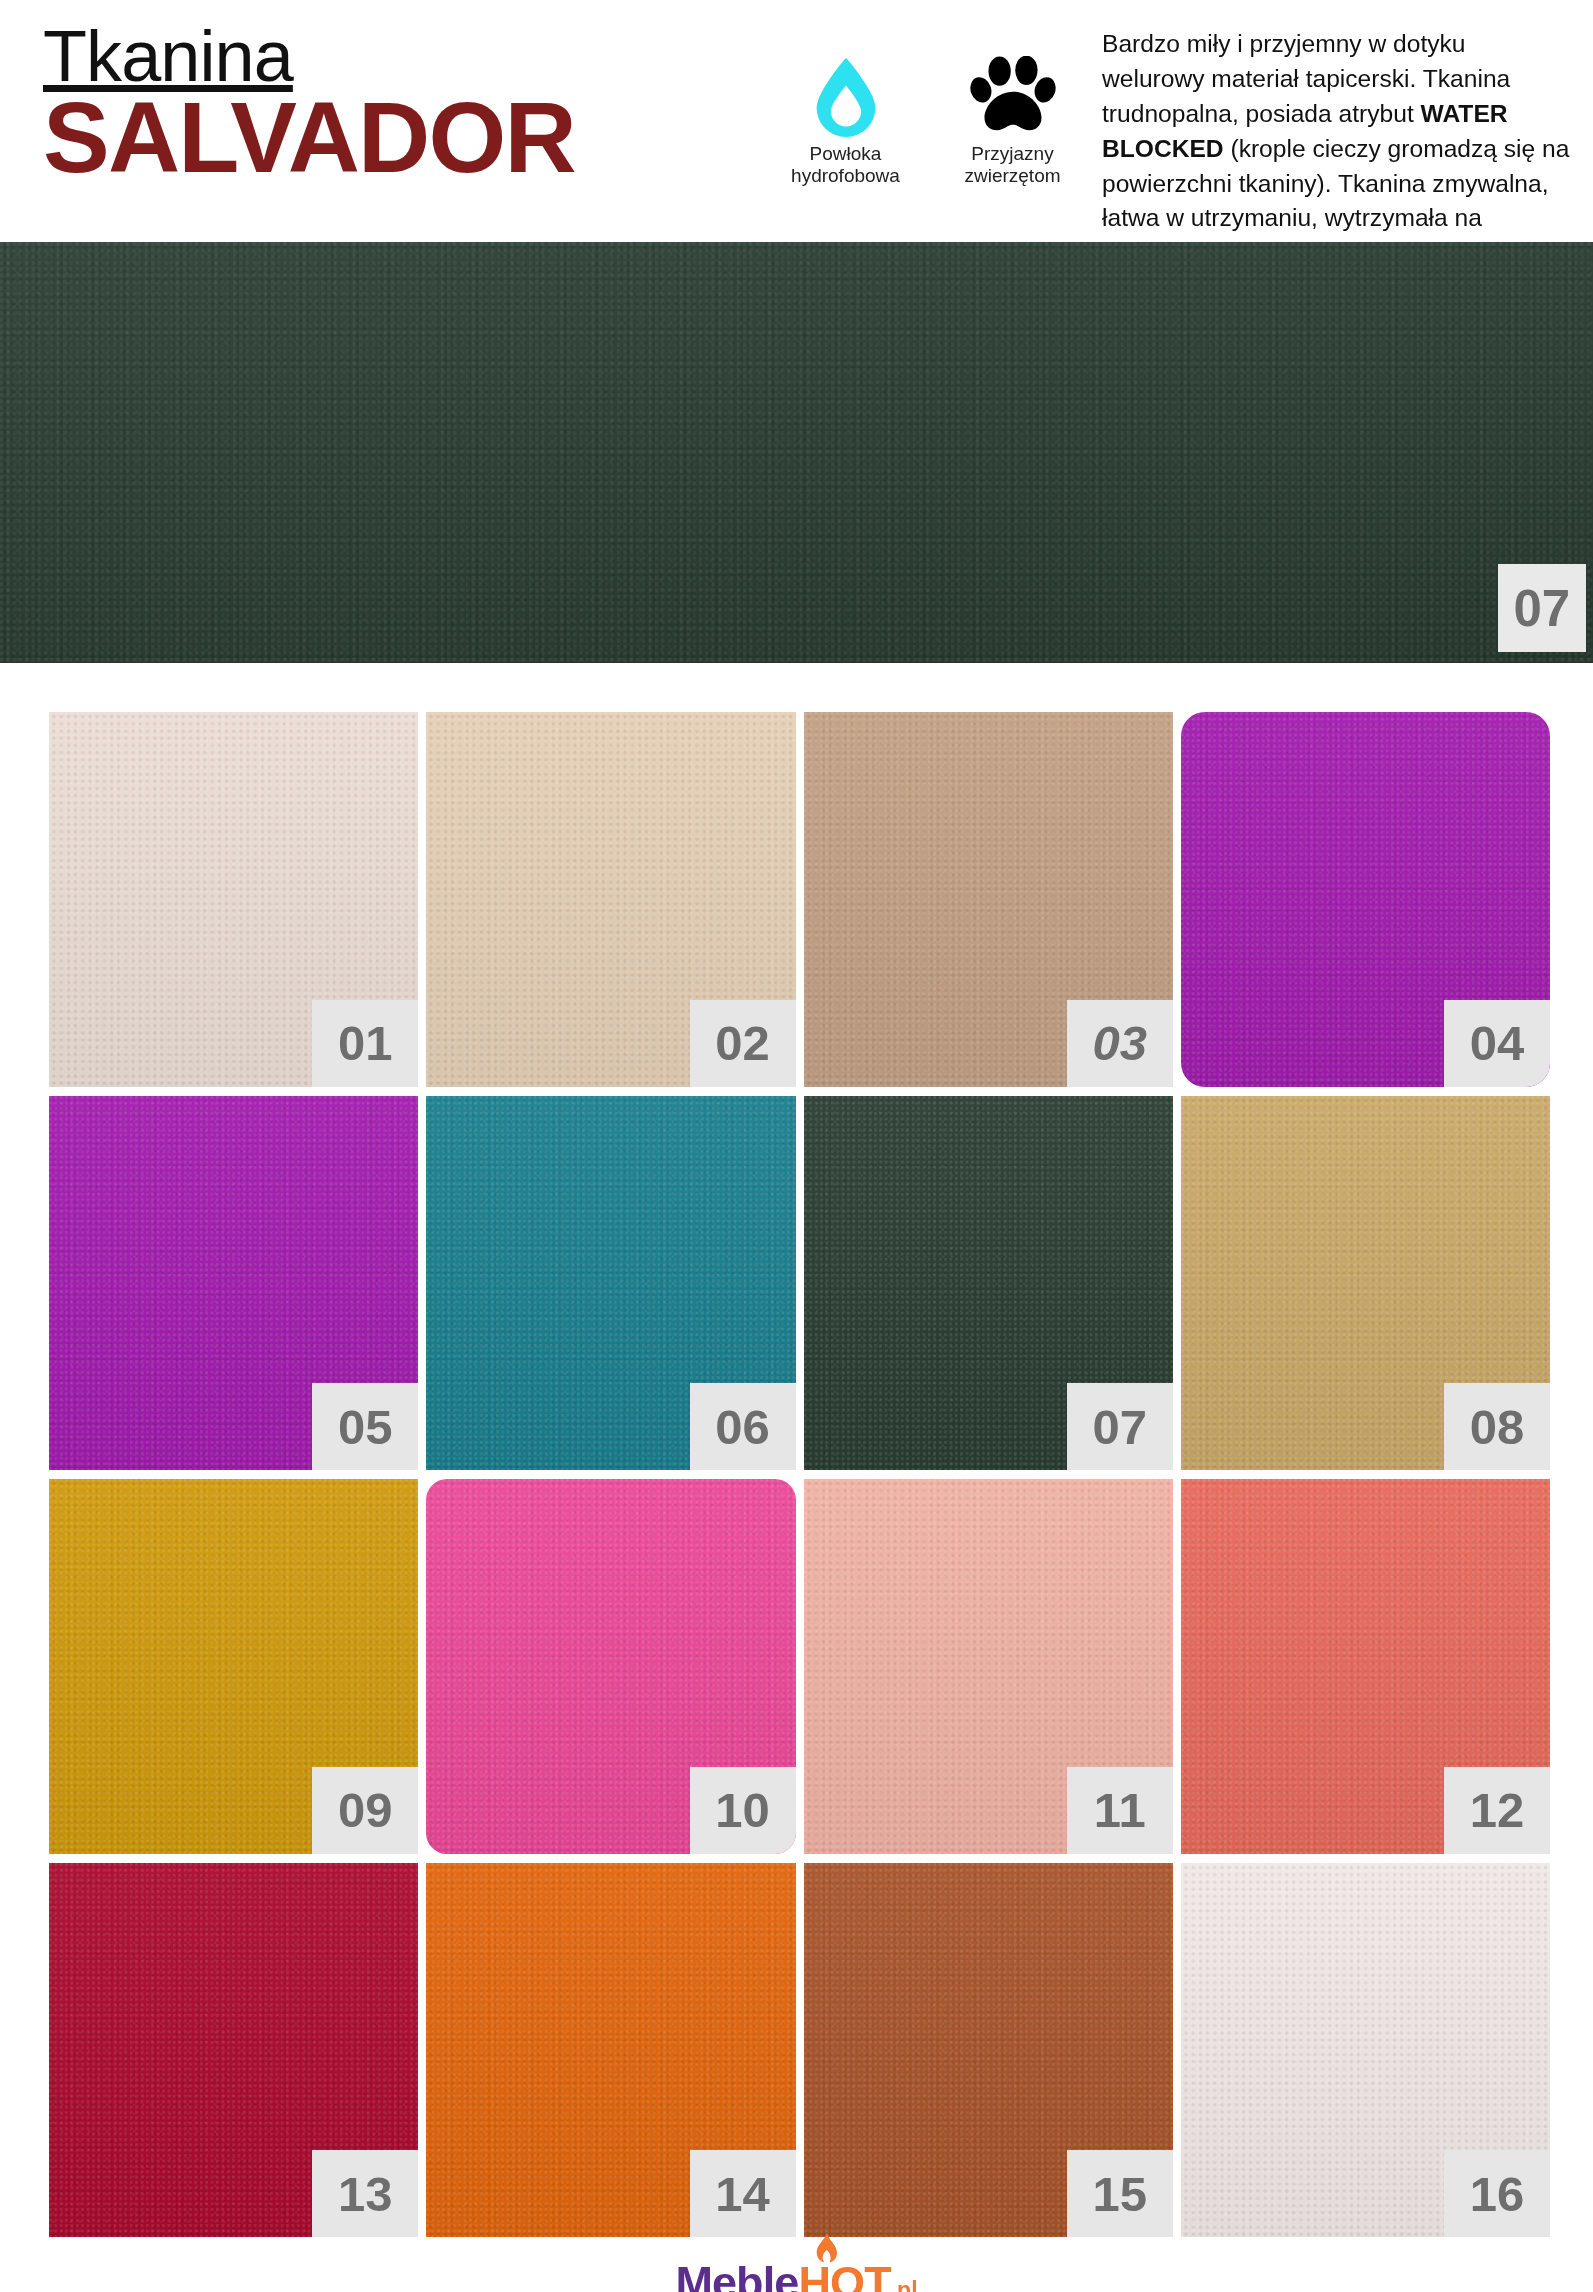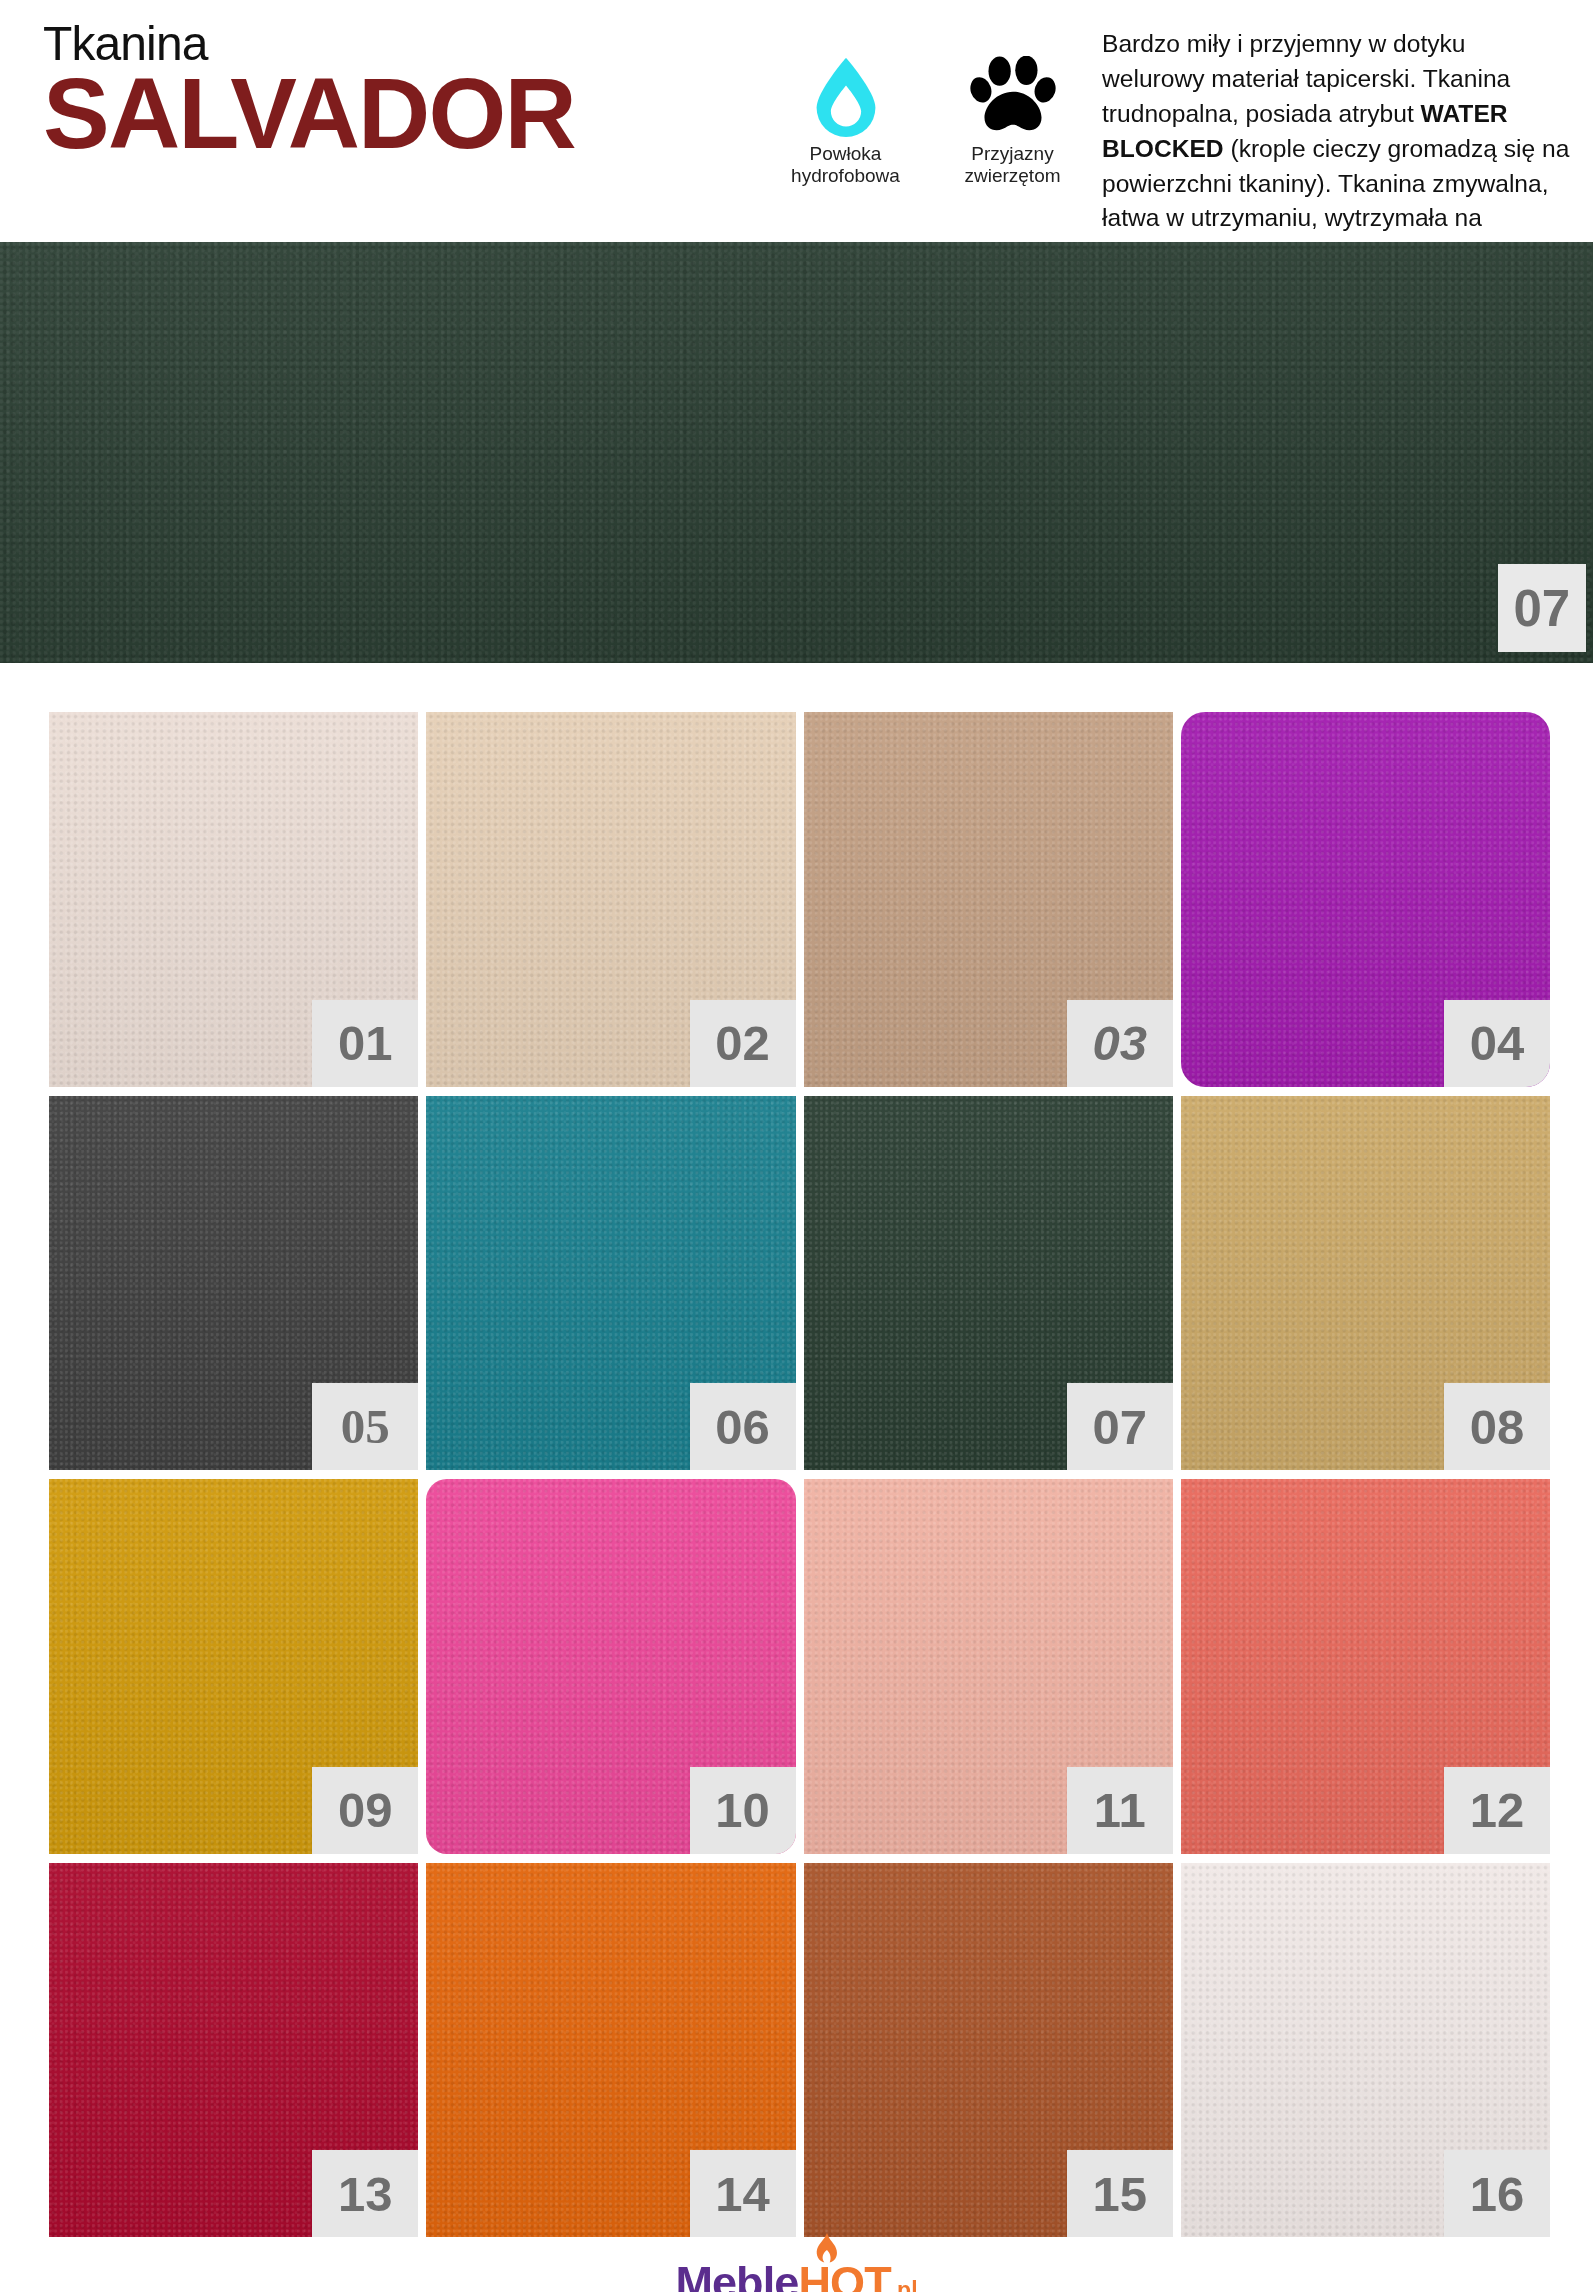--- a/index.html
+++ b/index.html
@@ -6,22 +6,22 @@
   html,body { width:1593px; height:2293px; background:#fff; }
   body { font-family:"Liberation Sans", sans-serif; color:#1a1a1a; overflow:hidden; }
 
   
   .header {
     position:relative; height:242px; background:#fff;
     display:flex; align-items:flex-start; padding:19.7px 0 0 0;
   }
   .title-block { padding-left:43px; width:788px; flex:none; }
   .title-sub {
-    font-size:48px; font-weight:300; letter-spacing:-0.9px;
-    line-height:1.0; color:#111;
+    font-size:72px; font-weight:300; letter-spacing:-0.9px;
+    line-height:1.0; color:#111;text-decoration:underline;
   }
   .title-main {
     font-size:100px; font-weight:700; letter-spacing:-1.8px;
     line-height:1.02; color:#7f1d1d; margin-top:-5.4px;
   }
 
   .features { display:flex; gap:52px; padding-top:36px; flex:none;align-items:center; }
   .feature { width:115px; text-align:center; }
   .feature-icon { height:82px; display:flex; align-items:center; justify-content:center; }
   .feature-label {
@@ -149,21 +149,21 @@
       <div class="swatch-badge">02</div>
     </div>
   <div class="swatch" style="background: rgb(195, 160, 132); font-style: italic;">
       <div class="swatch-tex"></div>
       <div class="swatch-badge">03</div>
     </div>
   <div class="swatch" style="background: #a21caf; border-radius: 24px;">
       <div class="swatch-tex"></div>
       <div class="swatch-badge">04</div>
     </div>
-  <div class="swatch" style="background: #404040; font-family: Liberation Serif, serif;">
+  <div class="swatch" style="background: #a21caf;">
       <div class="swatch-tex"></div>
       <div class="swatch-badge">05</div>
     </div>
   <div class="swatch" style="background: rgb(26, 127, 142);">
       <div class="swatch-tex"></div>
       <div class="swatch-badge">06</div>
     </div>
   <div class="swatch" style="background: rgb(42, 62, 50);">
       <div class="swatch-tex"></div>
       <div class="swatch-badge">07</div>

